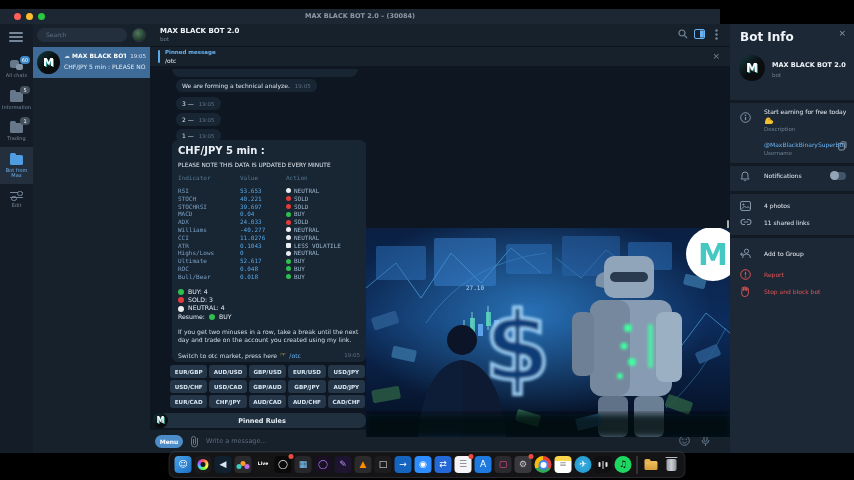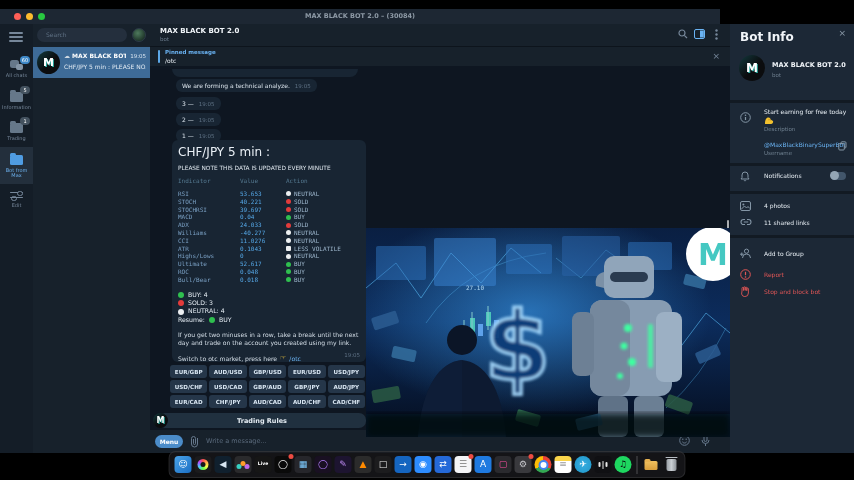--- a/index.html
+++ b/index.html
@@ -56,21 +56,21 @@
   .hicon{position:absolute;top:5px;color:#76879a;cursor:pointer;}
   .pinned{position:absolute;left:0;top:22px;width:580px;height:20px;background:#17212b;border-top:1px solid #0d141c;box-sizing:border-box;}
   .pinned .bar{position:absolute;left:8px;top:3px;bottom:3px;width:2px;background:#5ca8e8;border-radius:1px;}
   .pinned .pl{position:absolute;left:15px;top:2px;font-size:5.5px;font-weight:bold;color:#6ab3f3;}
   .pinned .pt{position:absolute;left:15px;top:10px;font-size:6px;color:#e8eef4;}
   .pinned .x{position:absolute;right:10px;top:4px;font-size:9px;color:#758699;cursor:pointer;}
   .bubble{position:absolute;background:#182533;border-radius:6px;color:#dbe4ec;}
   .time{color:#5e7184;font-size:5.5px;}
   .msg-line{display:flex;align-items:baseline;gap:5px;padding:3px 6px;font-size:6px;white-space:nowrap;}
   .an{left:22px;top:116px;width:194px;height:222px;padding:5px 6px;box-sizing:border-box;}
-  .an-title{font-size:12px;font-weight:normal;color:#eaf0f6;}
+  .an-title{font-size:10px;font-weight:bold;color:#eaf0f6;}
   .an-note{margin-top:6px;font-size:5.8px;color:#dfe7ee;}
   .mono{font-family:"DejaVu Sans Mono","Liberation Mono",monospace;}
   .thead{display:flex;margin-top:6px;font-size:6px;color:#54788f;}
   .ti{width:62px}.tv{width:46px}.ta{flex:1;display:flex;align-items:center;gap:3px;}
   .trow{display:flex;font-size:6px;line-height:7.8px;align-items:center;}
   .trow .ti{color:#7aa0c4}.trow .tv{color:#55a7e6}.trow .ta{color:#9fb9cf}
   .dot{width:5px;height:5px;border-radius:50%;flex:0 0 auto;}
   .dot.buy{background:#2fbf4f}.dot.sold{background:#e23b3b}.dot.neutral{background:#eceff1}
   .dot.square{background:#eceff1;border-radius:1px;}
   .summary{margin-top:7px;}
@@ -407,21 +407,21 @@
           <div class="kb-btn">AUD/JPY</div>
         </div>
         <div class="kb-row">
           <div class="kb-btn">EUR/CAD</div>
           <div class="kb-btn">CHF/JPY</div>
           <div class="kb-btn">AUD/CAD</div>
           <div class="kb-btn">AUD/CHF</div>
           <div class="kb-btn">CAD/CHF</div>
         </div>
       </div>
-    <div class="rules">Trading Rules</div>
+    <div class="rules">Pinned Rules</div>
     <div class="ava bot-ava">M</div>
 
     <div class="scrollbar"></div>
 
     <div class="inputbar">
       <div class="menu-btn">Menu</div>
       <div class="clip">
         <svg width="9" height="13" viewBox="0 0 9 13">
             <path d="M7.5,3 L7.5,9 a3,3 0 0 1 -6,0 L1.5,3.5 a2,2 0 0 1 4,0 L5.5,8.5 a1,1 0 0 1 -2,0 L3.5,4" fill="none" stroke="currentColor" stroke-width="1"></path>
           </svg>

